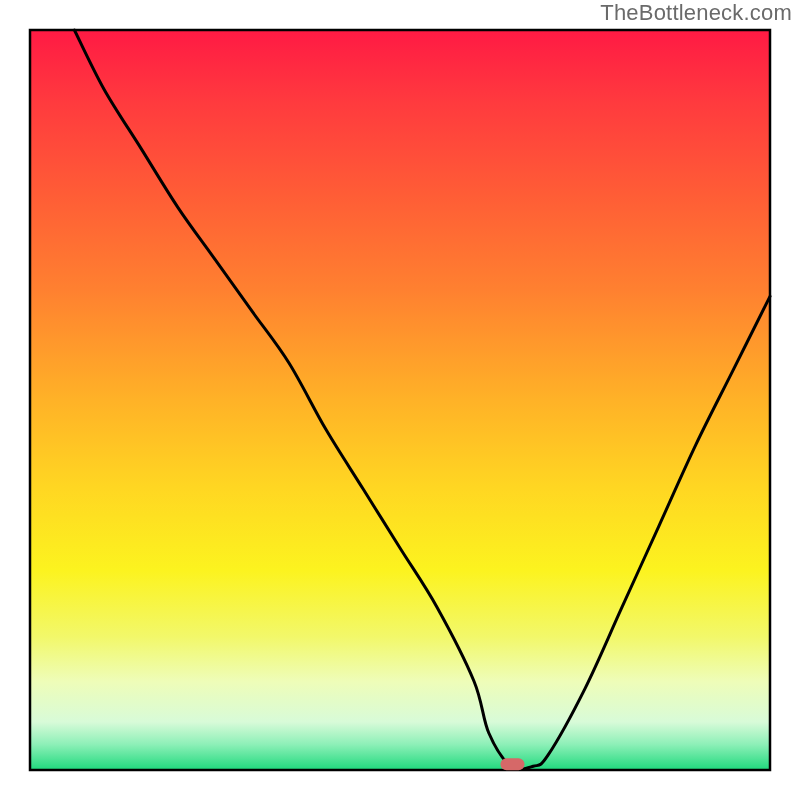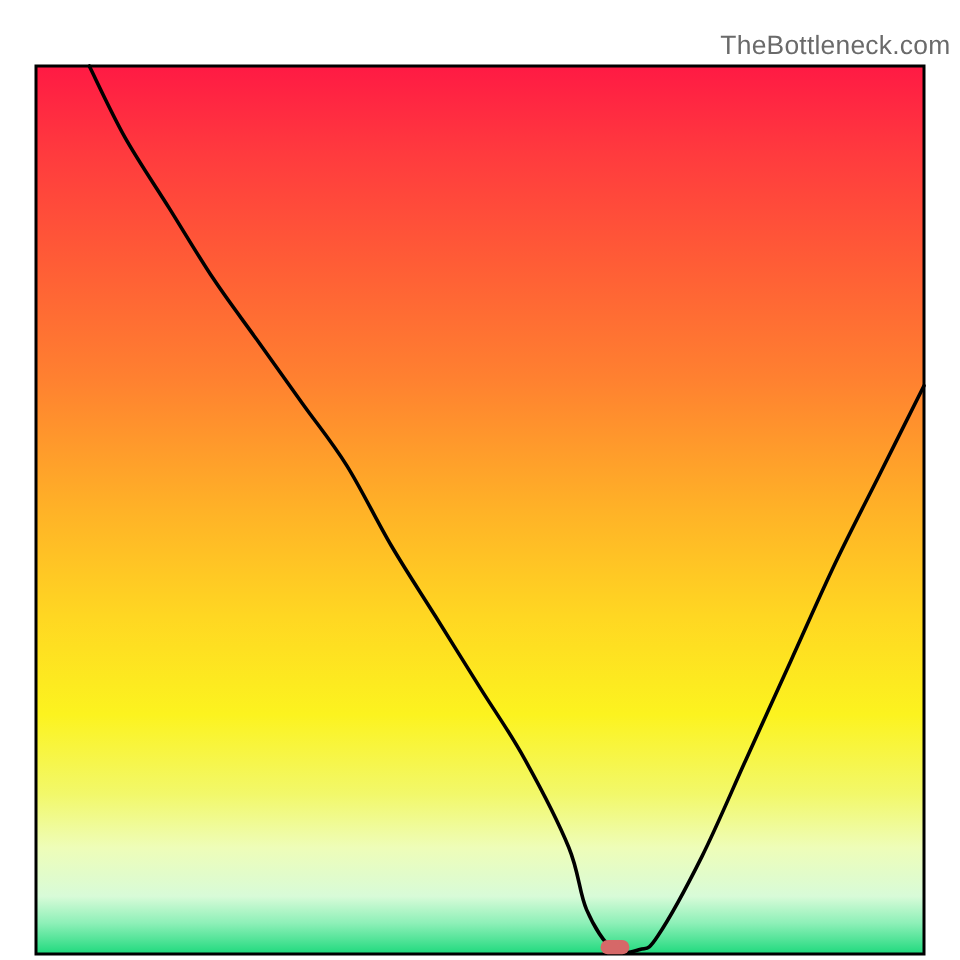--- a/index.html
+++ b/index.html
@@ -8,21 +8,20 @@
     width: 800px;
     height: 800px;
     overflow: hidden;
     background: #ffffff;
     font-family: Arial, Helvetica, sans-serif;
   }
   .chart-container {
     position: relative;
     width: 800px;
     height: 736px;
-    margin-top: 25px;
   }
   .watermark {
     position: absolute;
     top: 0px;
     right: 8px;
     font-size: 22px;
     font-weight: 500;
     color: #6a6a6a;
     letter-spacing: 0.2px;
     z-index: 10;

